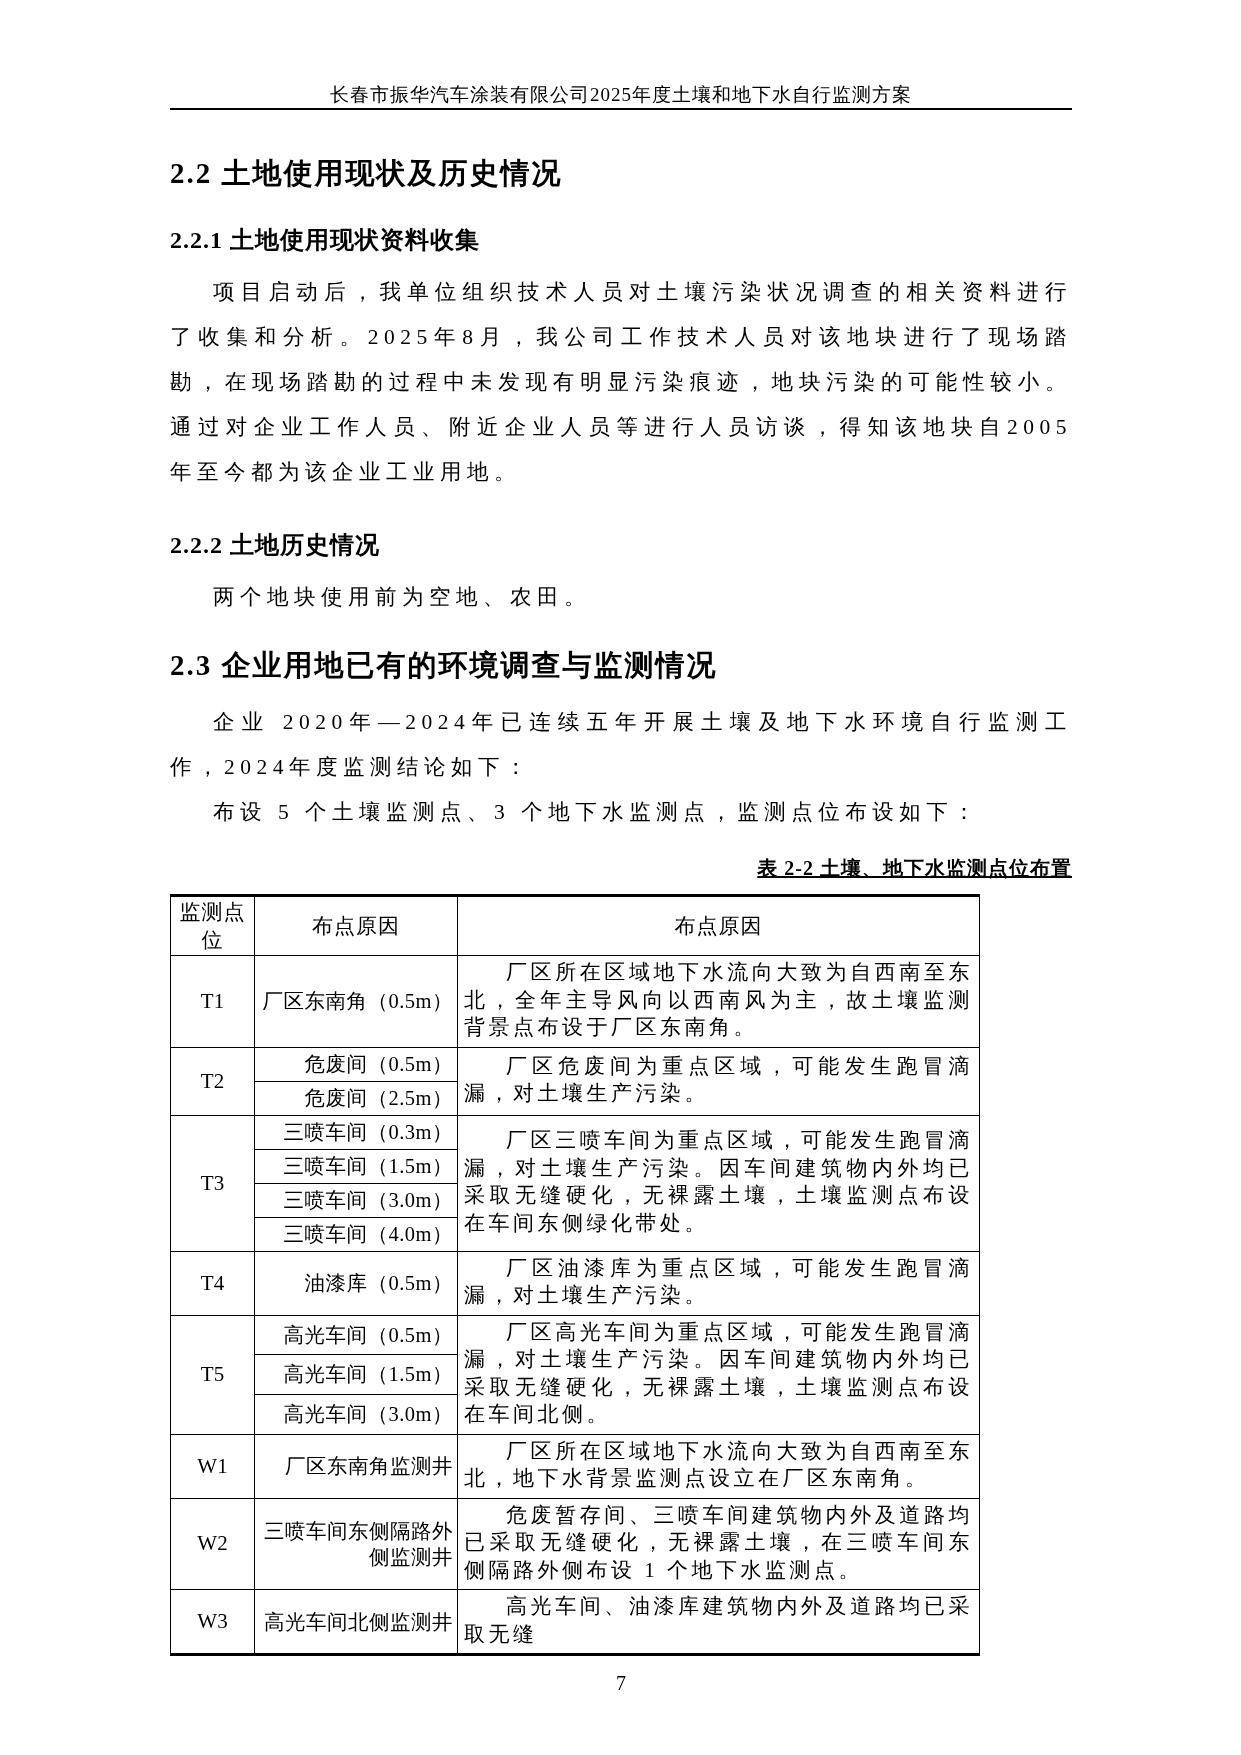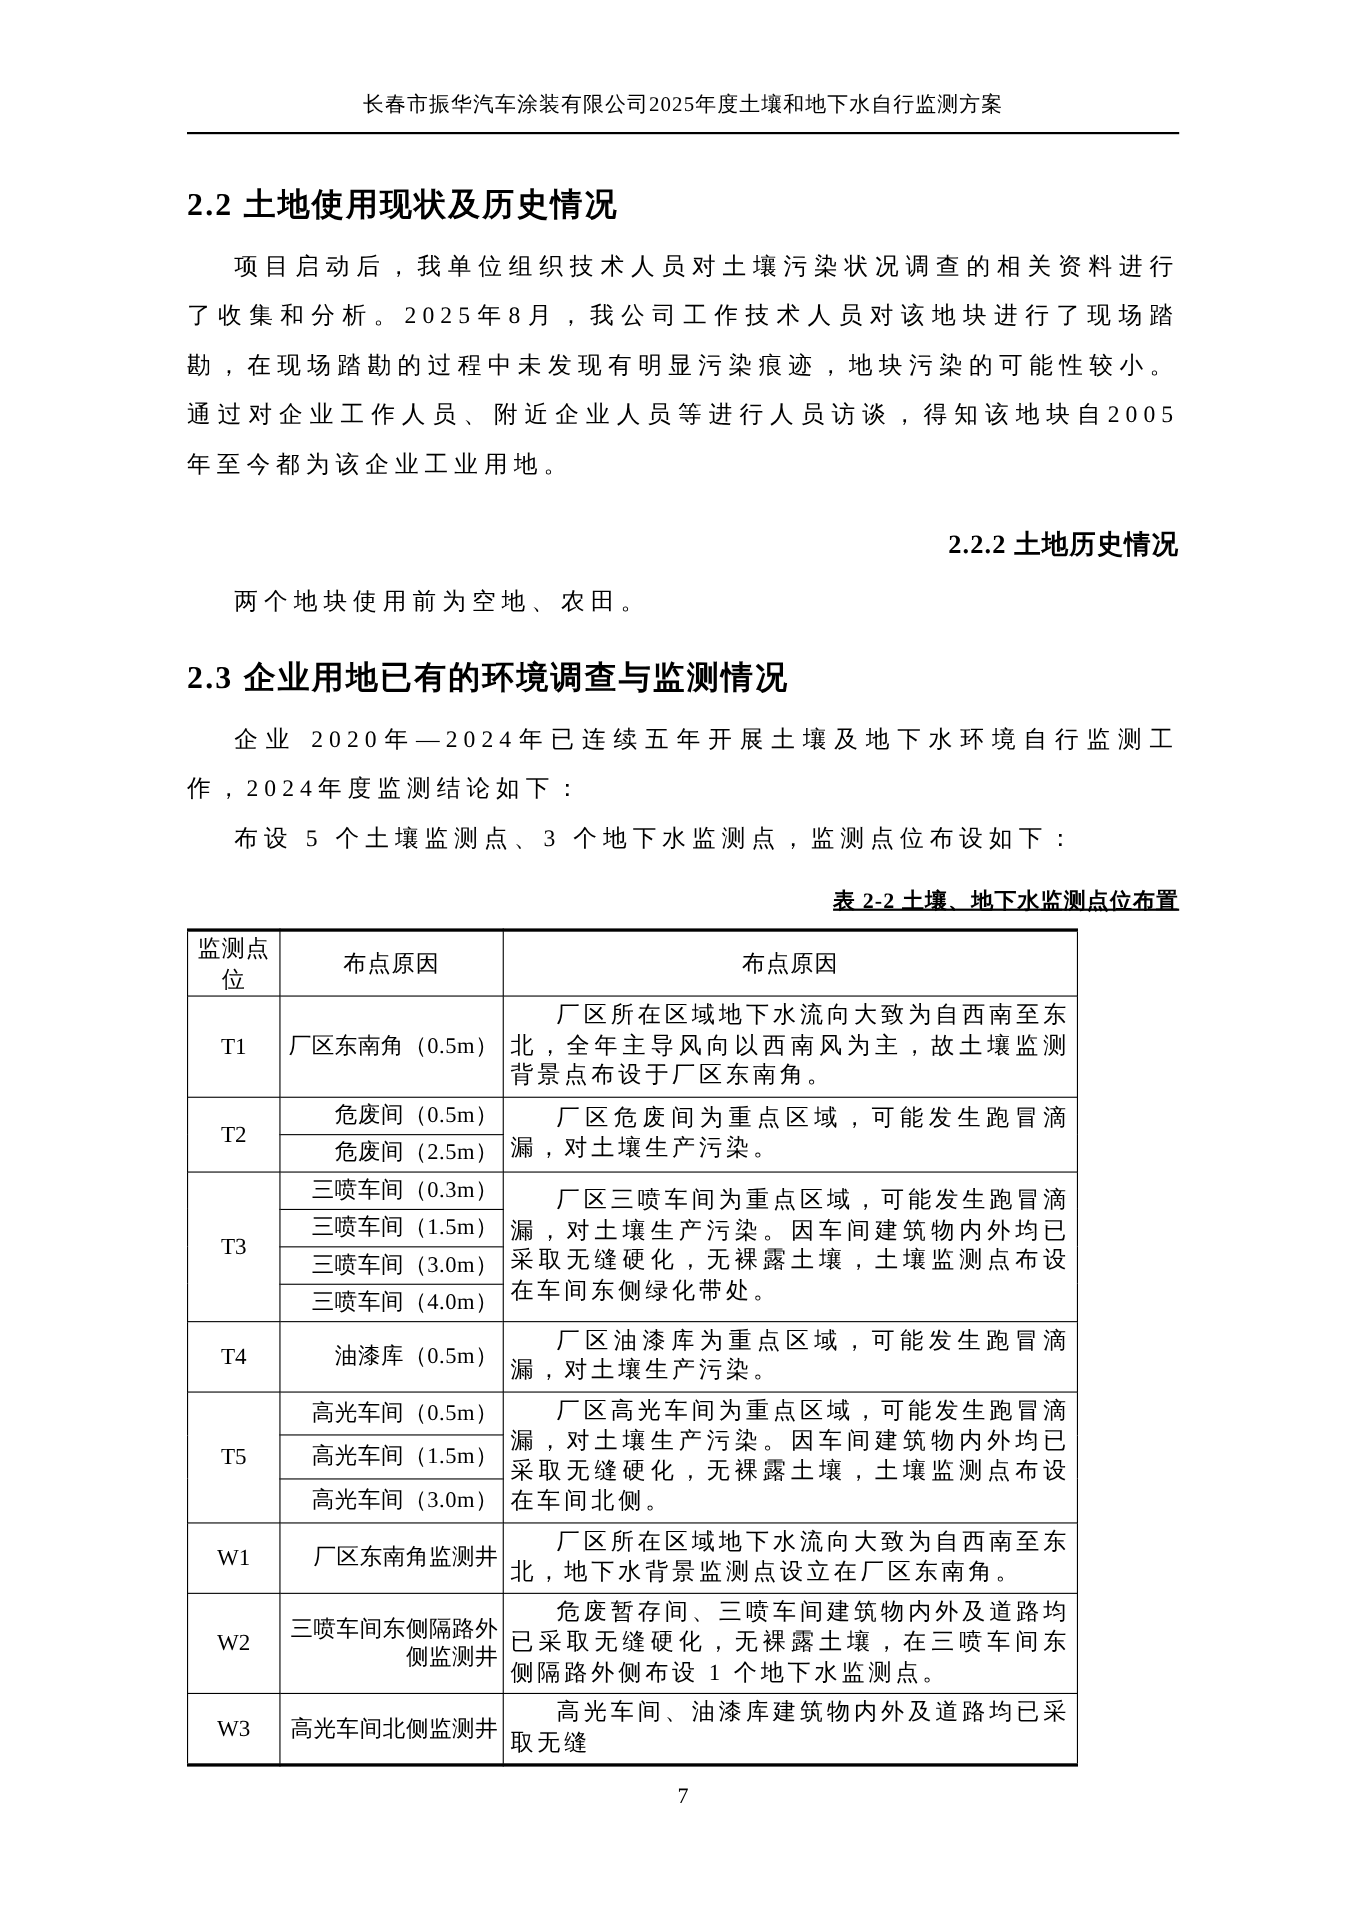--- a/index.html
+++ b/index.html
@@ -7,36 +7,36 @@
     position:relative;
     width:1241px; height:1755px;
     margin:0 auto;
     background:#ffffff; color:#000000;
     font-family:"Liberation Serif","DejaVu Serif",serif;
     box-sizing:border-box;
     padding:0 169px 0 170px;
     overflow:hidden;
   }
   .doc-header {
-    padding-top:82px; padding-bottom:12px;
+    padding-top:82px; padding-bottom:0;
     text-align:center;
     font-size:19px; letter-spacing:1px;
     border-bottom:2px solid #000;
   }
   h1.sec {
     font-size:29px; font-weight:bold;
     margin:44px 0 0 0; letter-spacing:2px;
     word-break:break-all;
   }
   h2.subsec {
     font-size:24px; font-weight:bold;
     margin:30px 0 0 0; letter-spacing:1px;
     word-break:break-all;
   }
-  h2.subsec.later { margin-top:34px;text-align:right; }
+  h2.subsec.later { margin-top:34px; }
   h1.sec.later { margin-top:26px; }
   p.body {
     font-size:21.5px; line-height:45px;
     margin:14px 0 0 0;
     text-align:justify; text-indent:2em;
     letter-spacing:5.5px; word-break:break-all;
   }
   p.body.tight { margin-top:0; }
   .table-caption {
     margin-top:20px; text-align:right;
@@ -76,20 +76,21 @@
 <body>
 
 <div class="page">
 
   <div class="doc-header">
     <span>长春市振华汽车涂装有限公司2025年度土壤和地下水自行监测方案</span>
   </div>
 
   <h1 class="sec">2.2 土地使用现状及历史情况</h1>
 
+  <h2 class="subsec">2.2.1 土地使用现状资料收集</h2>
   <p class="body">项目启动后，我单位组织技术人员对土壤污染状况调查的相关资料进行了收集和分析。2025年8月，我公司工作技术人员对该地块进行了现场踏勘，在现场踏勘的过程中未发现有明显污染痕迹，地块污染的可能性较小。通过对企业工作人员、附近企业人员等进行人员访谈，得知该地块自2005 年至今都为该企业工业用地。</p>
 
   <h2 class="subsec later">2.2.2 土地历史情况</h2>
   <p class="body">两个地块使用前为空地、农田。</p>
 
   <h1 class="sec later">2.3 企业用地已有的环境调查与监测情况</h1>
   <p class="body">企业 2020年—2024年已连续五年开展土壤及地下水环境自行监测工作，2024年度监测结论如下：</p>
   <p class="body tight">布设 5 个土壤监测点、3 个地下水监测点，监测点位布设如下：</p>
 
   <div class="table-caption">

